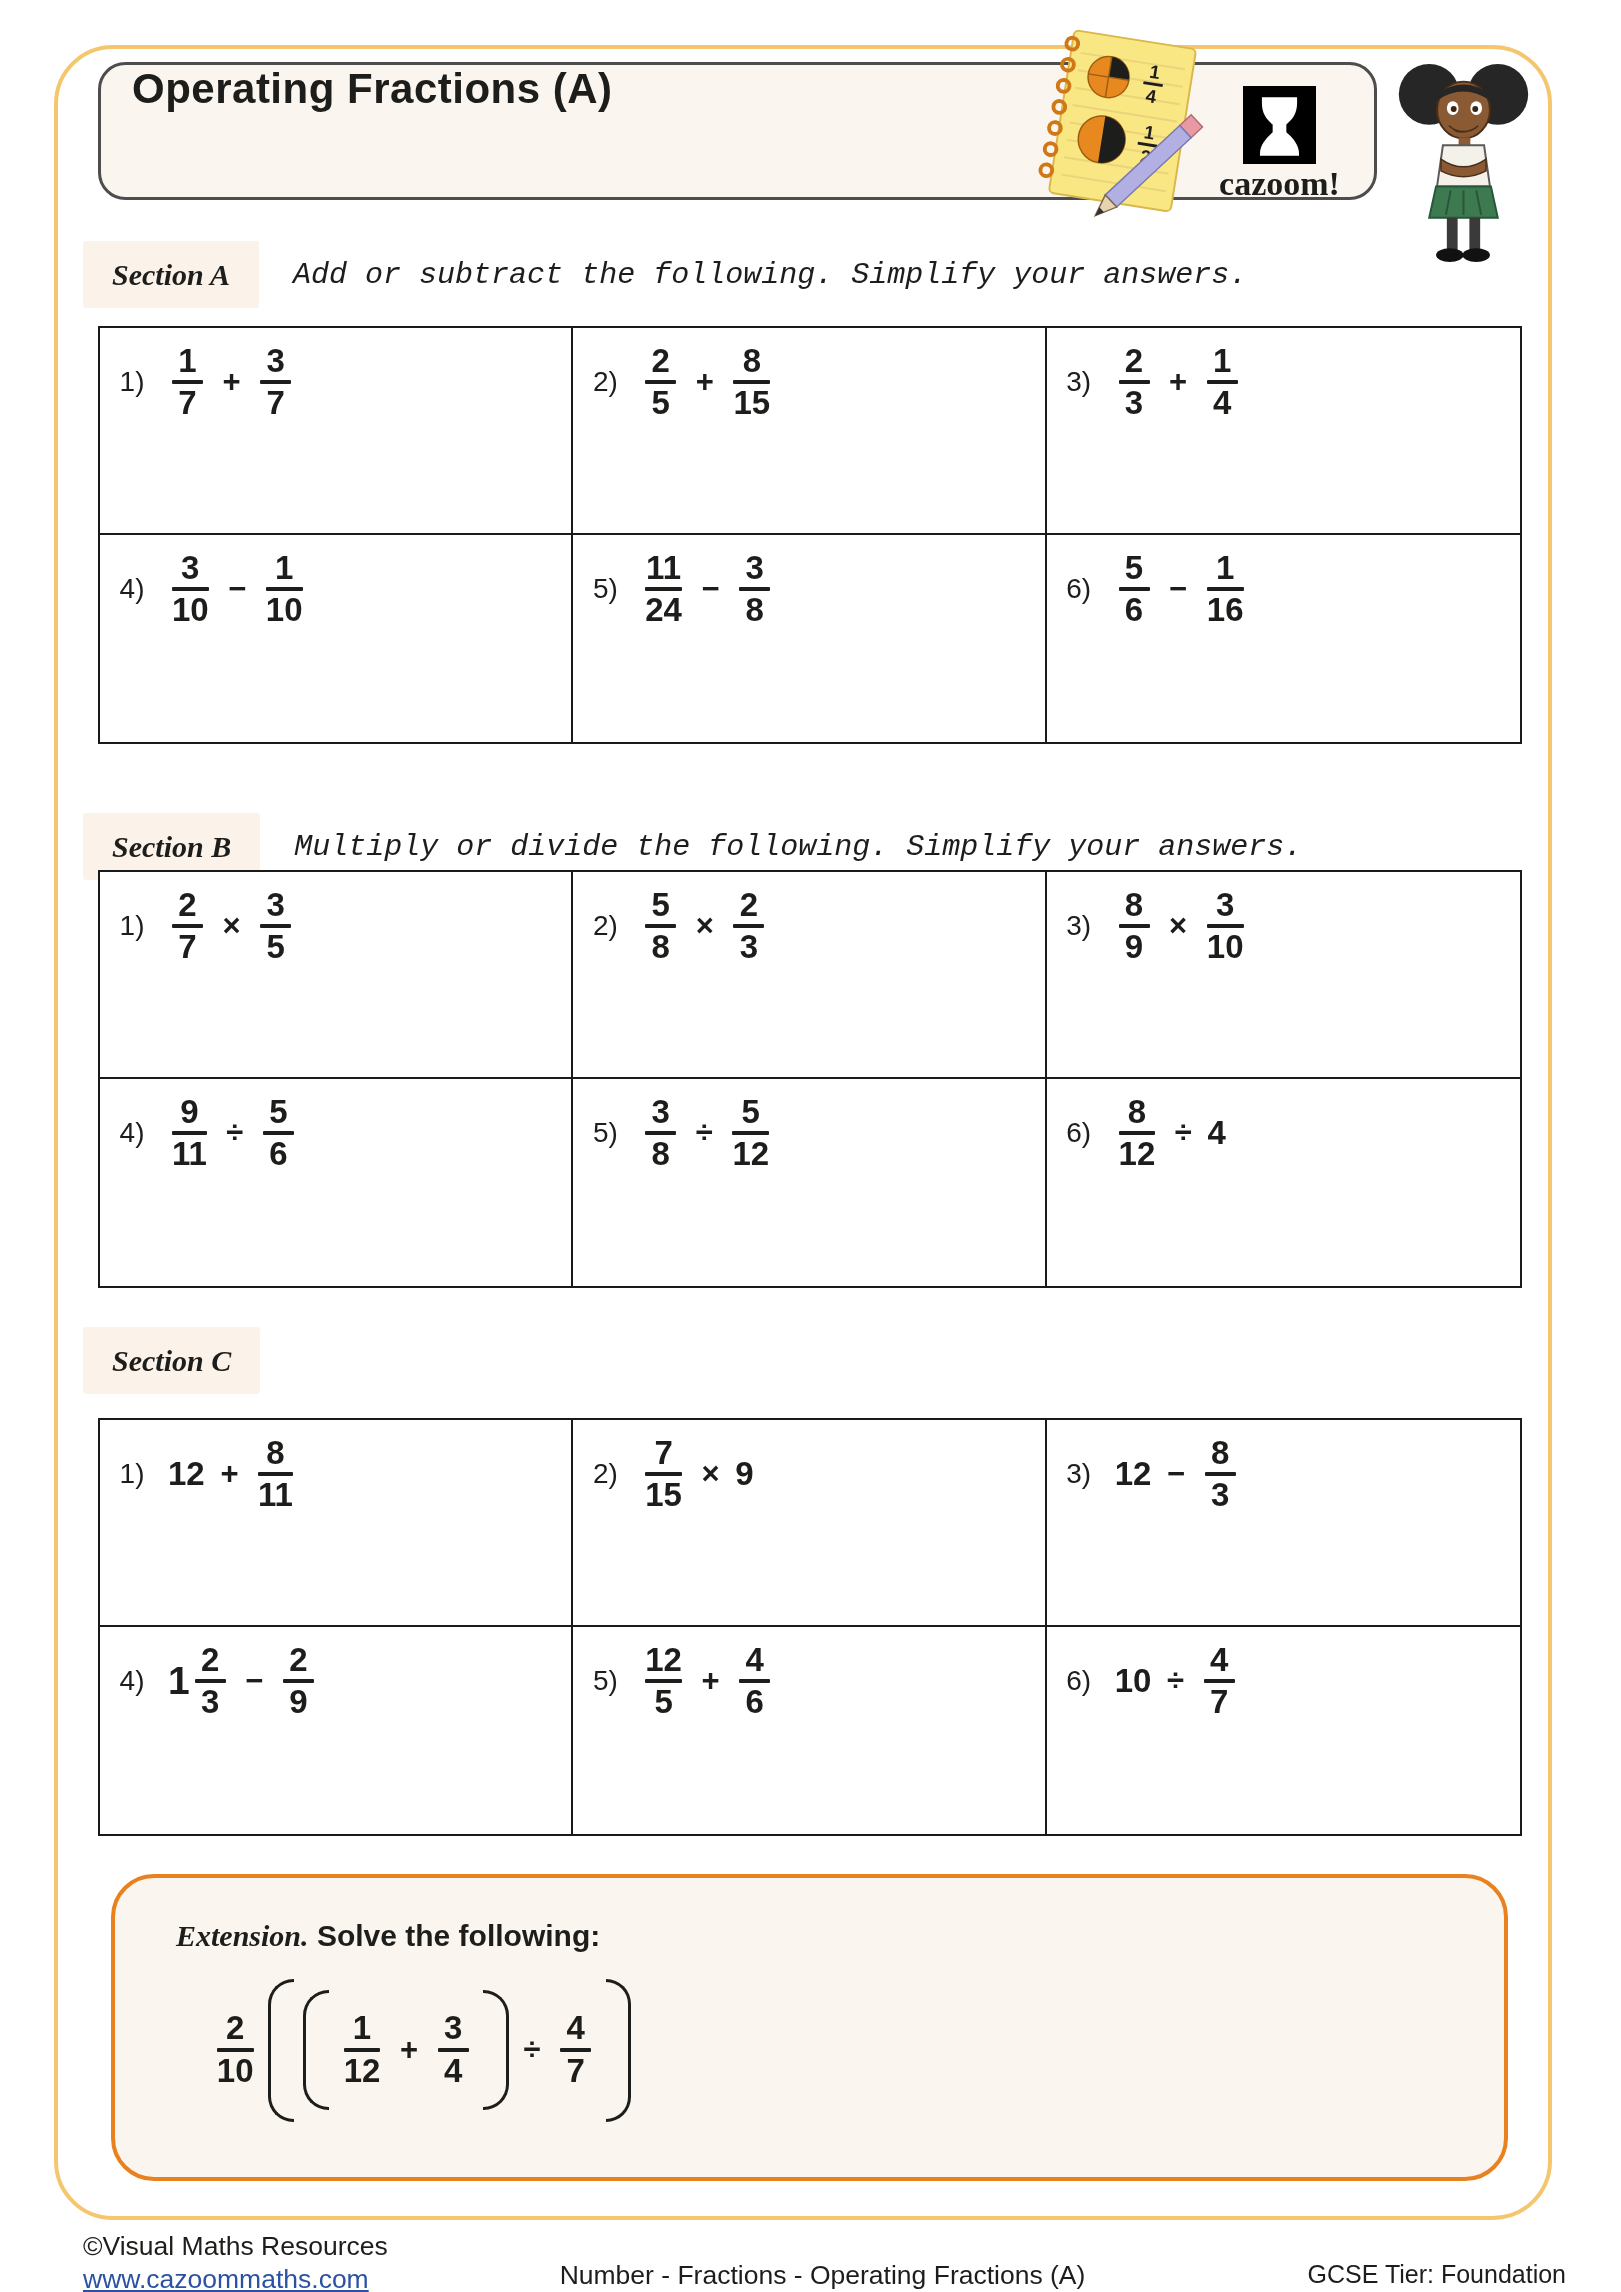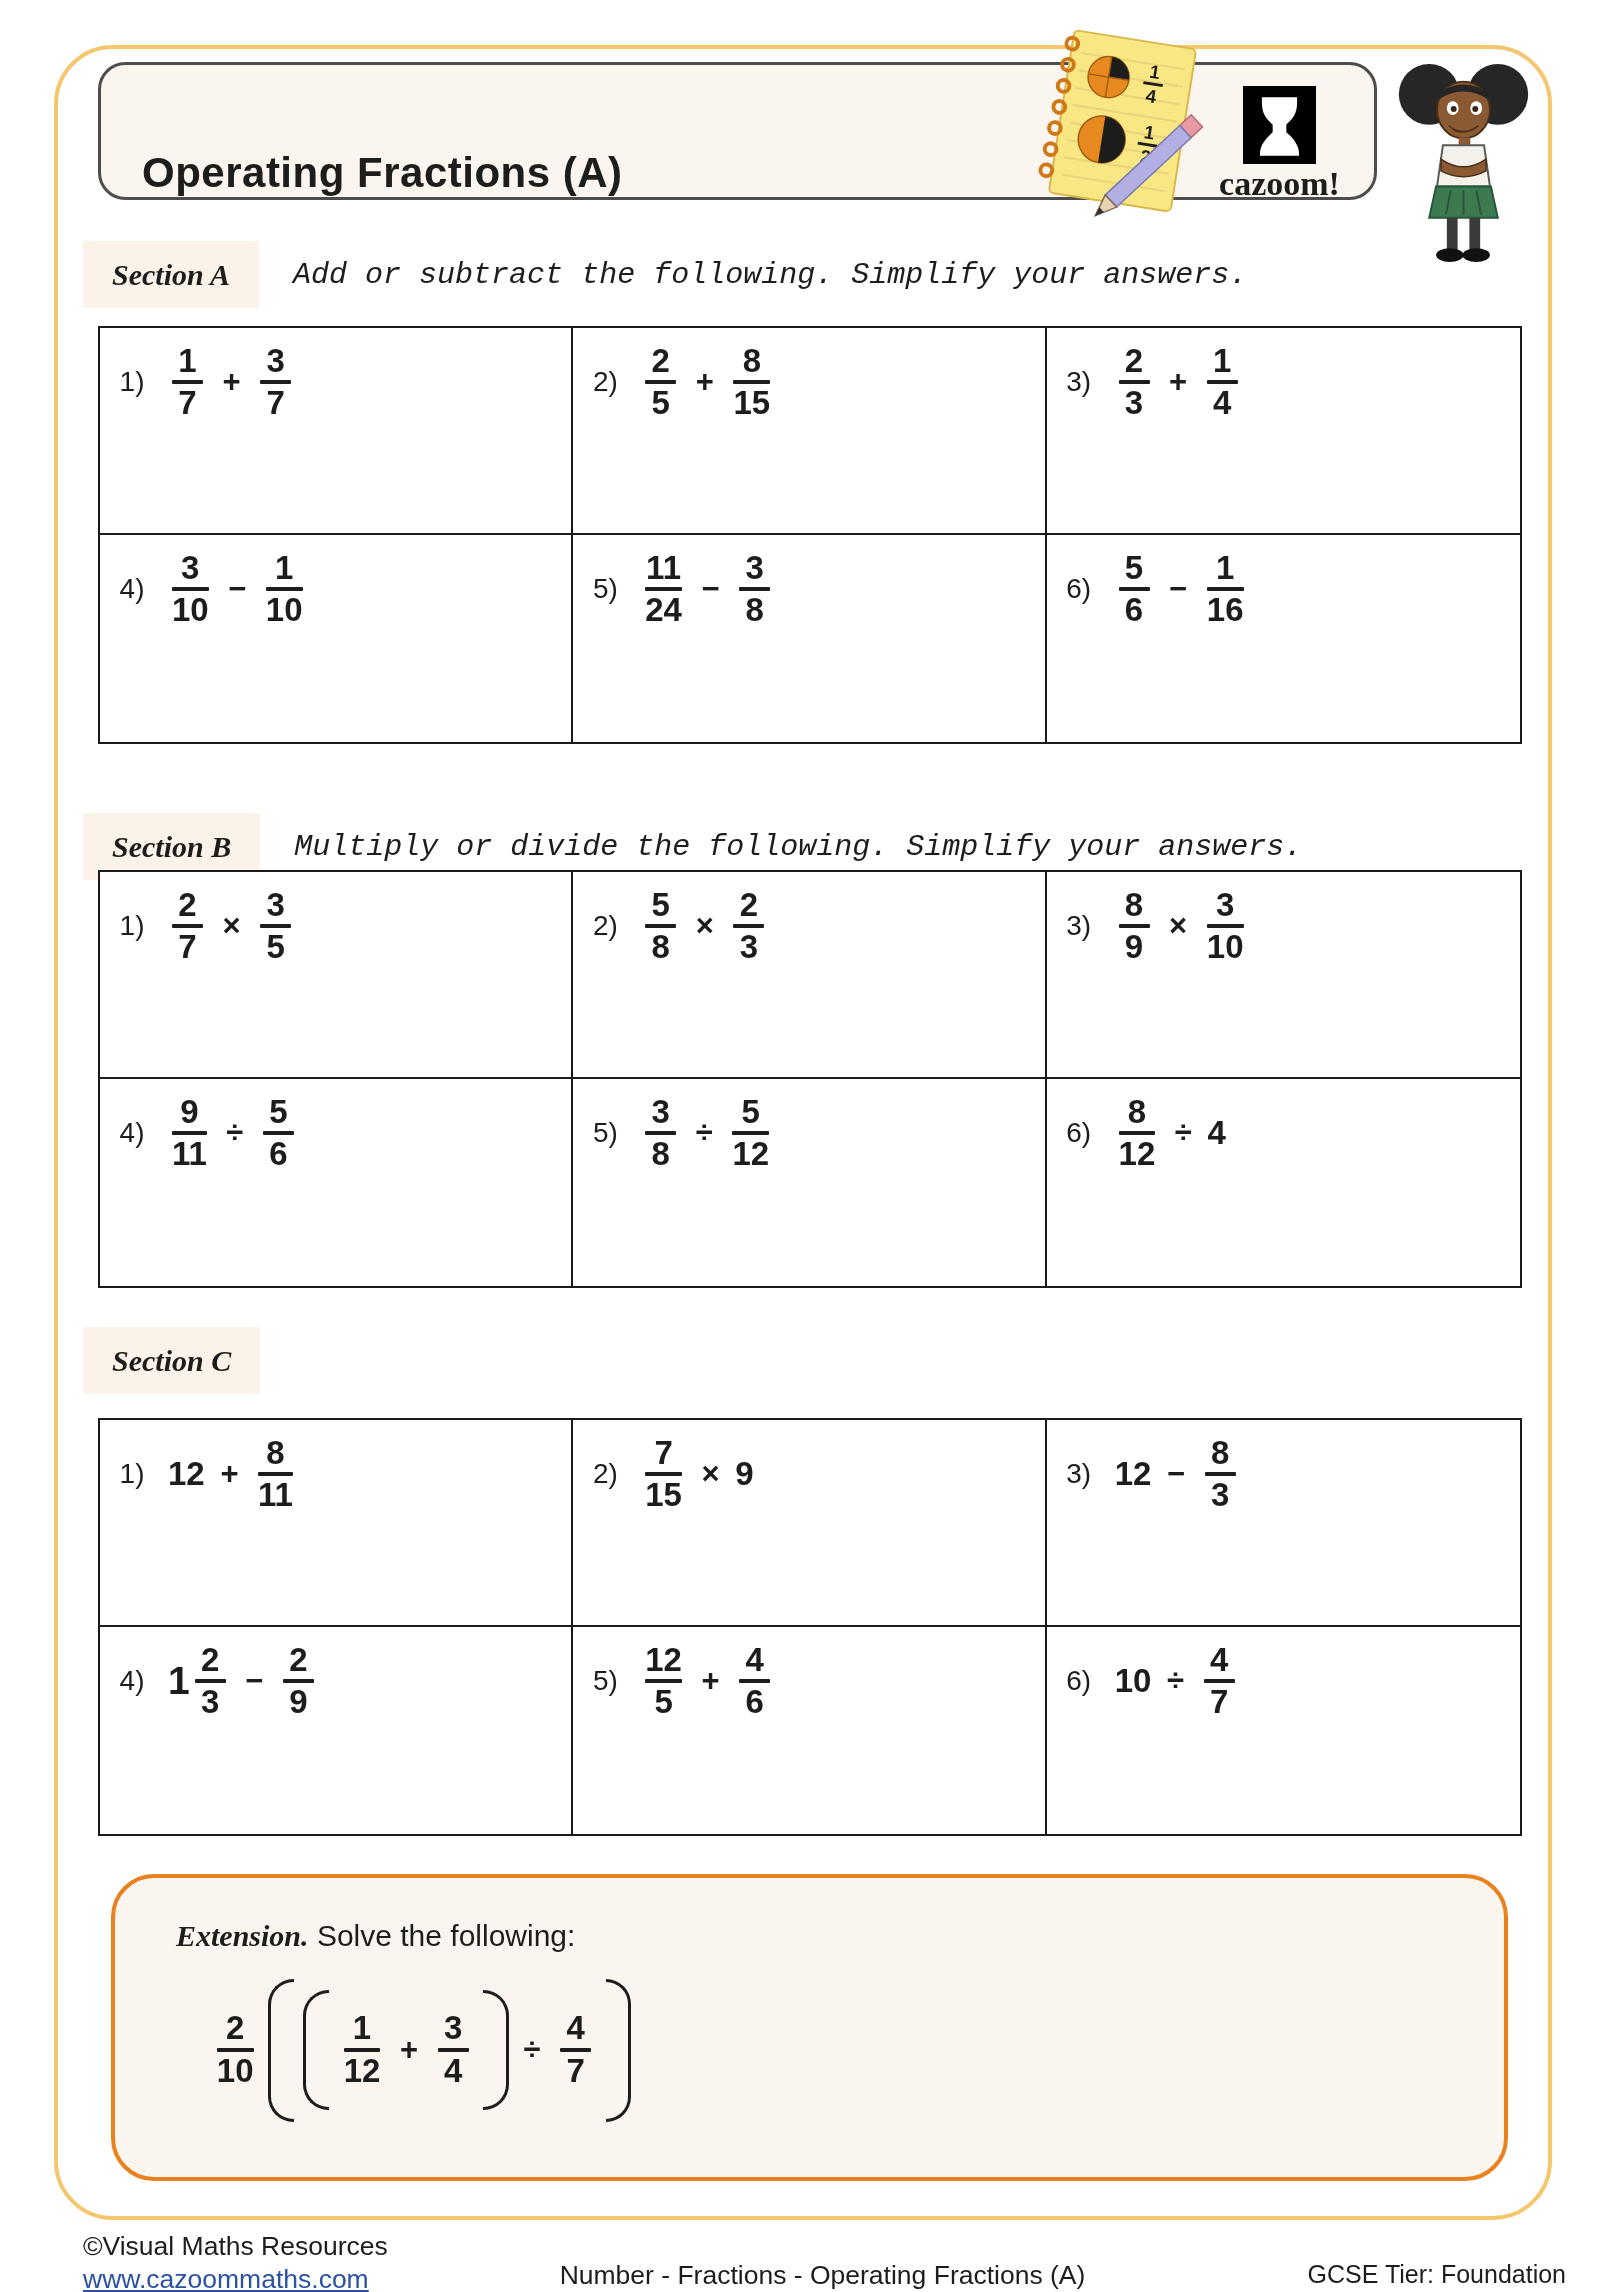--- a/index.html
+++ b/index.html
@@ -8,21 +8,21 @@
     font-family:"Liberation Sans", sans-serif; color:#1d1d1b; overflow:hidden;
   }
   .page-border {
     position:absolute; left:54px; top:45px; width:1498px; height:2175px;
     border:4.9px solid #F4C76F; border-radius:59px; box-sizing:border-box;
   }
   
   .title-box {
     position:absolute; left:98px; top:62px; width:1279px; height:138px;
     background:#FAF6EF; border:3.9px solid #4d4d4d; border-radius:27.4px;
-    box-sizing:border-box; display:flex; align-items:flex-end; padding-left:41px;
+    box-sizing:border-box; display:flex; align-items:flex-start; padding-left:31px;
   }
   .title-text { font-size:42px; font-weight:bold; letter-spacing:0.5px; }
   .notebook { position:absolute; left:1027px; top:25.5px; width:181px; height:196px; }
   .logo { position:absolute; left:1208px; top:86px; width:143px; text-align:center; }
   .logo-square { width:73px; height:78px; background:#000; margin:0 auto; display:flex; align-items:center; justify-content:center; }
   .logo-text { font-family:"Liberation Serif", serif; font-weight:bold; font-size:34px; margin-top:1px; }
   .girl { position:absolute; left:1390px; top:55px; width:147px; height:211px; }
   
   .section-header { position:absolute; left:83px; display:flex; align-items:center; }
   .sh-a { top:241px; } .sh-b { top:813px; } .sh-c { top:1327px; }
@@ -54,21 +54,21 @@
   .mixedwrap .whole { font-size:39px; margin:0 0 0 5.9px; }
   .mixedwrap .frac { margin-left:1px; }
   
   .ext-box {
     position:absolute; left:111px; top:1874px; width:1397px; height:307px;
     background:#FAF6EF; border:4.9px solid #E8811E; border-radius:43px;
     box-sizing:border-box; padding:41px 0 0 61px;
   }
   .ext-title { font-size:30px; }
   .ext-title .ext-word { font-family:"Liberation Serif", serif; font-weight:bold; font-style:italic; }
-  .ext-title .ext-rest { font-weight:normal; }
+  .ext-title .ext-rest { font-weight:bold; }
   .ext-expr { margin-top:25.5px; margin-left:31px; display:flex; align-items:center; }
   .bracket { width:25.5px; border:3.9px solid #1d1d1b; box-sizing:border-box; margin:0 4.9px; }
   .bracket.open  { border-right:none; border-radius:25.5px 0 0 25.5px; }
   .bracket.close { border-left:none; border-radius:0 25.5px 25.5px 0; }
   .bracket.outer { height:143px; }
   .bracket.inner { height:120px; }
   
   .footer-copy   { position:absolute; left:83px;  top:2231px; font-size:26.5px; }
   .footer-link   { position:absolute; left:83px;  top:2264px; font-size:26.5px; color:#2B51A3; text-decoration:underline; cursor:pointer; }
   .footer-center { position:absolute; left:12px; width:1621px; text-align:center; top:2260px; font-size:26.5px; }

